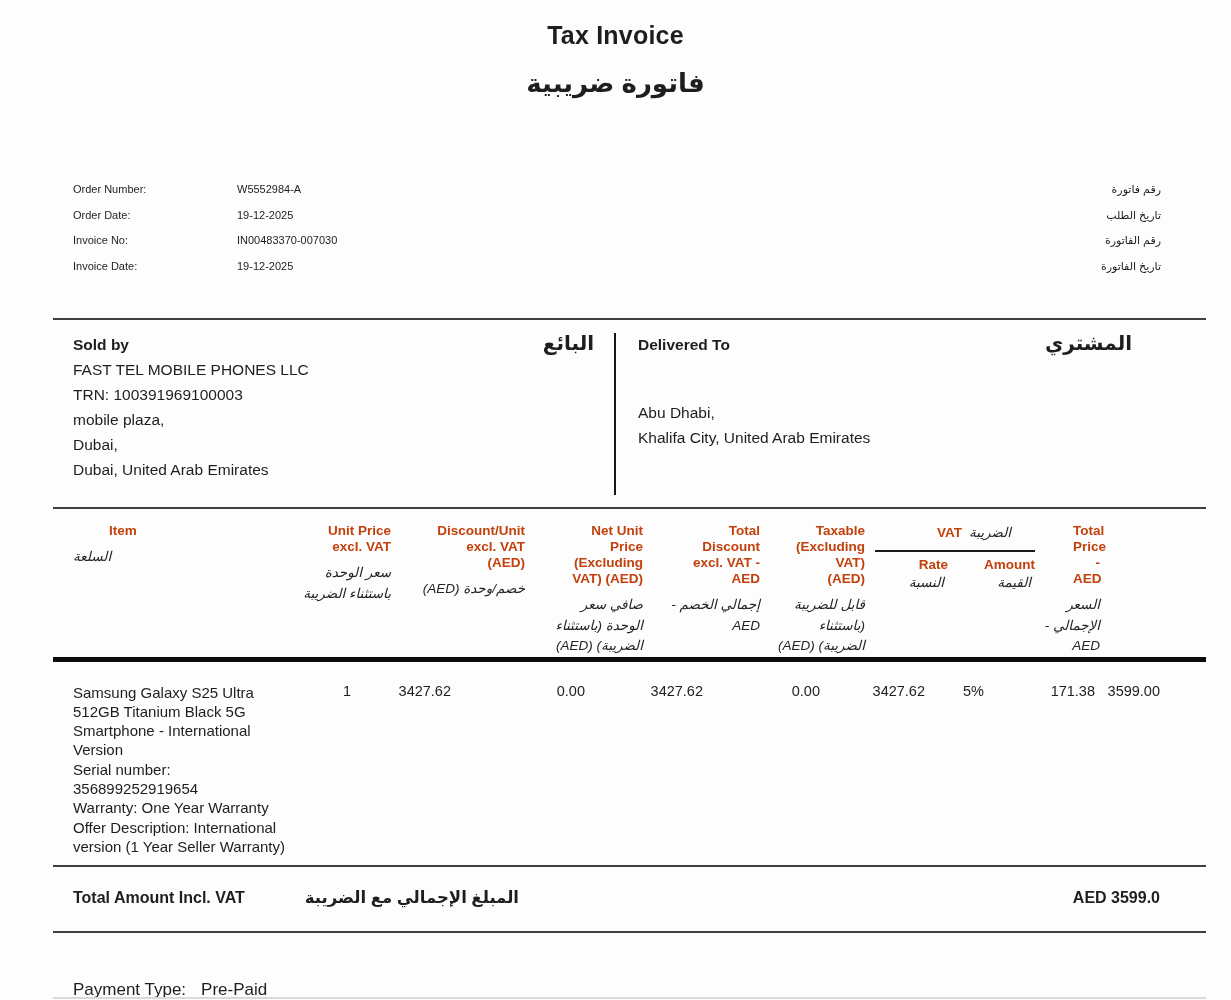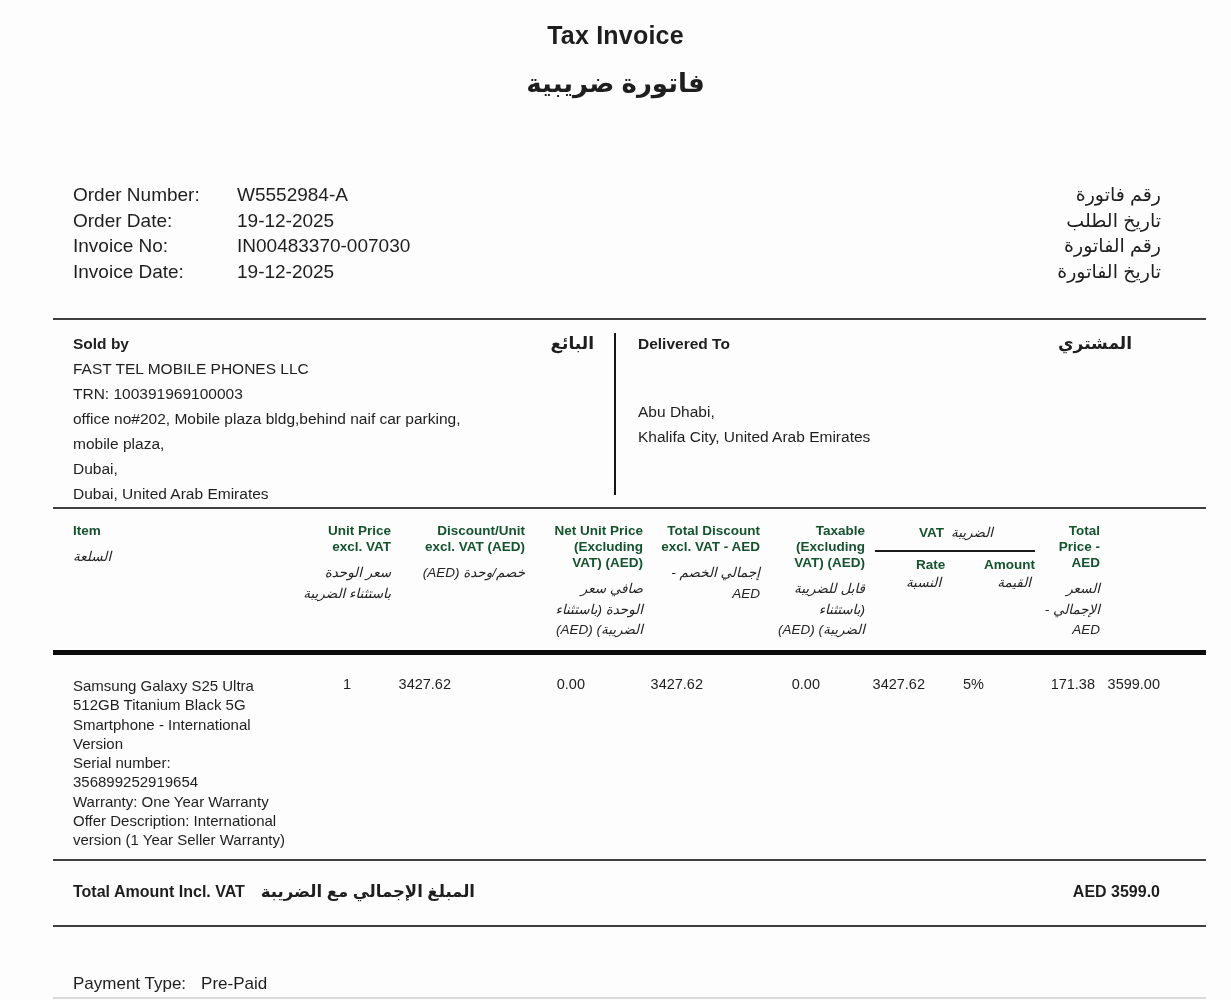--- a/index.html
+++ b/index.html
@@ -4,65 +4,65 @@
 <style>
   html,body { margin:0; padding:0; background:#ffffff; }
   .page {
     width:1231px; height:1000px; position:relative; overflow:hidden;
     background:#fdfdfd; color:#1e1e1e;
     font-family:"Liberation Sans","DejaVu Sans",sans-serif;
   }
   .title-en { padding-top:21px; text-align:center; font-size:25px; font-weight:700; letter-spacing:.2px; }
   .title-ar { margin-top:18px; text-align:center; font-size:26px; font-weight:700; direction:rtl; }
 
-  .order-info { margin-top:84px; padding:0 70px 0 73px; font-size:19px; }
+  .order-info { margin-top:84px; padding:0 70px 0 73px; font-size:11px; }
   .oi-row { display:flex; align-items:baseline; height:25.5px; }
   .oi-label { width:164px; flex:0 0 auto; }
   .oi-ar { margin-left:auto; direction:rtl; }
 
   .rule { margin:0 25px 0 53px; border-top:2px solid #3f3f3f; height:0; }
   .rule.thick { border-top:5px solid #0c0c0c; }
   .rule.mt33 { margin-top:33px; }
   .rule.mt9  { margin-top:9px; }
 
   .parties { display:flex; margin:0 25px 0 53px; min-height:187px; align-items:stretch; }
   .party { padding-top:11px; font-size:15.5px; line-height:25px; }
   .party.seller { width:561px; flex:0 0 auto; padding-left:20px; padding-right:20px; box-sizing:border-box; }
   .party.buyer  { flex:1 1 auto; padding-left:22px; padding-right:74px; box-sizing:border-box; }
   .party-head { display:flex; justify-content:space-between; align-items:baseline; font-weight:700; }
-  .party-head .ar { direction:rtl; font-size:17px; }
+  .party-head .ar { direction:rtl; font-size:20px; }
   .buyer-lines { margin-top:43px; }
   .vdiv { width:2px; background:#161616; margin:13px 0 12px; flex:0 0 auto; }
 
   .thead { display:flex; margin:0 71px 0 73px; padding-top:14px; min-height:127px; font-size:13.5px; }
   .trow  { display:flex; margin:0 71px 0 73px; padding-top:21px; font-size:14.5px; }
   .col { flex:0 0 auto; text-align:right; box-sizing:border-box; }
   .c-item { width:218px; text-align:left; }
   .c-qty  { width:60px; }
   .c-unit { width:100px; }
   .c-disc { width:134px; }
   .c-net  { width:118px; }
   .c-tdisc{ width:117px; }
   .c-tax  { width:105px; }
   .c-vat  { width:172px; }
   .c-total{ width:63px; }
-  .thead .h-en { font-weight:700; white-space:pre-line; line-height:16px; color:#14532d; }
+  .thead .h-en { font-weight:700; white-space:pre-line; line-height:16px; color:#c2410c;margin-left:36px; }
   .thead .h-ar { margin-top:8px; white-space:pre-line; line-height:20.5px; direction:rtl; color:#242424;font-style:italic; }
   .c-item .h-ar { }
   .vat-top { display:flex; justify-content:center; gap:7px; padding-left:10px; align-items:baseline; }
   .vat-top .h-ar { margin-top:0; }
   .vat-underline { border-top:2px solid #1a1a1a; margin:6px 2px 5px 10px; height:0; }
   .vat-sub { display:flex; justify-content:space-between; margin-left:10px; margin-right:2px; align-items:baseline; }
   .vat-sub .h-ar { margin-top:0; margin-right:4px; display:inline; }
   .vat-sub .h-en { display:inline; }
 
   .t-item { white-space:pre-line; line-height:19.3px; font-size:15px; }
   .trow-vat { display:flex; justify-content:space-between; padding-left:38px; padding-right:2px; }
 
-  .total-row { display:flex; align-items:baseline; margin:0 71px 0 73px; padding:21px 0 24px; font-size:16px; font-weight:700; }
+  .total-row { display:flex; align-items:baseline; margin:0 71px 0 73px; padding:21px 0 24px; font-size:16px; font-weight:700;gap:44px; }
   .total-row .ar { direction:rtl; margin-left:16px; font-size:16.5px; }
   .total-amt { margin-left:auto; }
 
   .payment-row { margin:47px 71px 0 73px; font-size:17px; font-weight:400; display:flex; align-items:baseline; }
   .payment-value { margin-left:15px; }
 
   .bottom-edge { position:absolute; left:53px; right:25px; bottom:1px; height:2px; background:#dadada; }
 </style>
 </head>
 <body>
@@ -98,21 +98,20 @@
   <div class="rule mt33"></div>
 
   <div class="parties">
     <div class="party seller">
       <div class="party-head">
         <span>Sold by</span>
         <span class="ar">البائع</span>
       </div>
       <div class="party-line">FAST TEL MOBILE PHONES LLC</div>
       <div class="party-line">TRN: 100391969100003</div>
-      <div class="party-line">office no#202, Mobile plaza bldg,behind naif car parking,</div>
       <div class="party-line">mobile plaza,</div>
       <div class="party-line">Dubai,</div>
       <div class="party-line">Dubai, United Arab Emirates</div>
     </div>
     <div class="vdiv"></div>
     <div class="party buyer">
       <div class="party-head">
         <span>Delivered To</span>
         <span class="ar">المشتري</span>
       </div>

